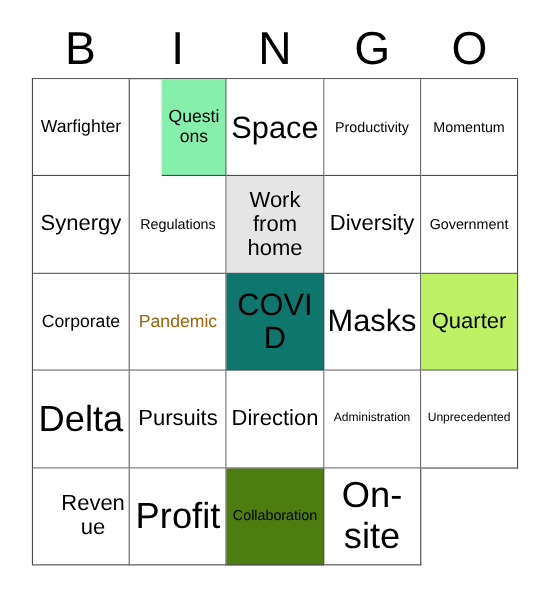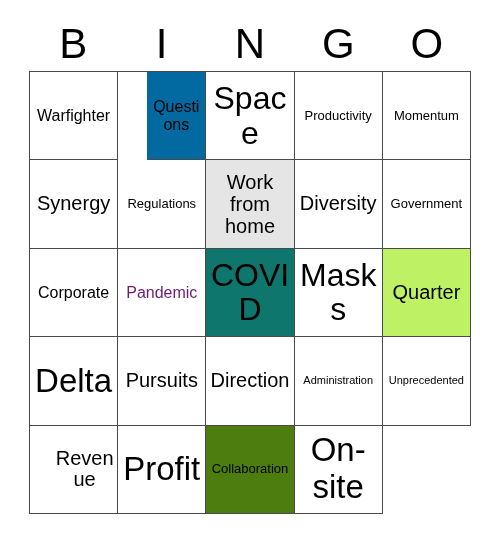--- a/index.html
+++ b/index.html
@@ -69,21 +69,21 @@
     display: block;
     width: 100%;
     text-align: center;
     line-height: 1.08;
     color: #000000;
     word-break: break-word;
     font-weight: 400;
   }
   
   .fs-xxl { font-size: 33px; }
-  .fs-xl  { font-size: 32px; }
+  .fs-xl  { font-size: 28px; }
   .fs-md  { font-size: 20px; }
   .fs-sm  { font-size: 16px; }
   .fs-xs  { font-size: 13px; }
   .fs-xxs { font-size: 11px; }
   .multiline { line-height: 1.12; }
 </style>
 </head>
 <body style="background: rgb(255, 255, 255);">
 
 <div id="card" style="background: rgb(255, 255, 255);">
@@ -94,21 +94,21 @@
     <div class="header-letter" style="color: rgb(0, 0, 0);">N</div>
     <div class="header-letter" style="color: rgb(0, 0, 0);">G</div>
     <div class="header-letter" style="color: rgb(0, 0, 0);">O</div>
   </div>
 
   <div id="bingo-grid" style="border-top-color: rgb(74, 74, 74); border-left-color: rgb(74, 74, 74);">
 
     <div class="cell" style="background: rgb(255, 255, 255); border-right-color: rgb(74, 74, 74); border-bottom-color: rgb(74, 74, 74);">
       <span class="cell-text fs-sm" style="color: rgb(0, 0, 0);">Warfighter</span>
     </div>
-    <div class="cell" style="background: #0369a1; border-right-color: rgb(74, 74, 74); border-bottom-color: rgb(74, 74, 74); margin-left: 29px;">
+    <div class="cell" style="background: #86efac; border-right-color: rgb(74, 74, 74); border-bottom-color: rgb(74, 74, 74); margin-left: 29px;">
       <span class="cell-text fs-sm" style="color: rgb(0, 0, 0);">Questions</span>
     </div>
     <div class="cell" style="background: rgb(255, 255, 255); border-right-color: rgb(74, 74, 74); border-bottom-color: rgb(74, 74, 74);">
       <span class="cell-text fs-xl" style="color: rgb(0, 0, 0);">Space</span>
     </div>
     <div class="cell" style="background: rgb(255, 255, 255); border-right-color: rgb(74, 74, 74); border-bottom-color: rgb(74, 74, 74);">
       <span class="cell-text fs-xs" style="color: rgb(0, 0, 0);">Productivity</span>
     </div>
     <div class="cell" style="background: rgb(255, 255, 255); border-right-color: rgb(74, 74, 74); border-bottom-color: rgb(74, 74, 74);">
       <span class="cell-text fs-xs" style="color: rgb(0, 0, 0);">Momentum</span>
@@ -127,21 +127,21 @@
       <span class="cell-text fs-md" style="color: rgb(0, 0, 0);">Diversity</span>
     </div>
     <div class="cell" style="background: rgb(255, 255, 255); border-right-color: rgb(74, 74, 74); border-bottom-color: rgb(74, 74, 74);">
       <span class="cell-text fs-xs" style="color: rgb(0, 0, 0);">Government</span>
     </div>
 
     <div class="cell" style="background: rgb(255, 255, 255); border-right-color: rgb(74, 74, 74); border-bottom-color: rgb(74, 74, 74);">
       <span class="cell-text fs-sm" style="color: rgb(0, 0, 0);">Corporate</span>
     </div>
     <div class="cell" style="background: rgb(255, 255, 255); border-right-color: rgb(74, 74, 74); border-bottom-color: rgb(74, 74, 74);">
-      <span class="cell-text fs-sm" style="color: #701a75;">Pandemic</span>
+      <span class="cell-text fs-sm" style="color: #a16207;">Pandemic</span>
     </div>
     <div class="cell" style="background: #0f766e; border-right-color: rgb(74, 74, 74); border-bottom-color: rgb(74, 74, 74);">
       <span class="cell-text fs-xl" style="color: rgb(0, 0, 0);">COVID</span>
     </div>
     <div class="cell" style="background: rgb(255, 255, 255); border-right-color: rgb(74, 74, 74); border-bottom-color: rgb(74, 74, 74);">
       <span class="cell-text fs-xl" style="color: rgb(0, 0, 0);">Masks</span>
     </div>
 
     <div class="cell" style="background: #bef264; border-right-color: rgb(74, 74, 74); border-bottom-color: rgb(74, 74, 74);">
       <span class="cell-text fs-md" style="color: rgb(0, 0, 0);">Quarter</span>

